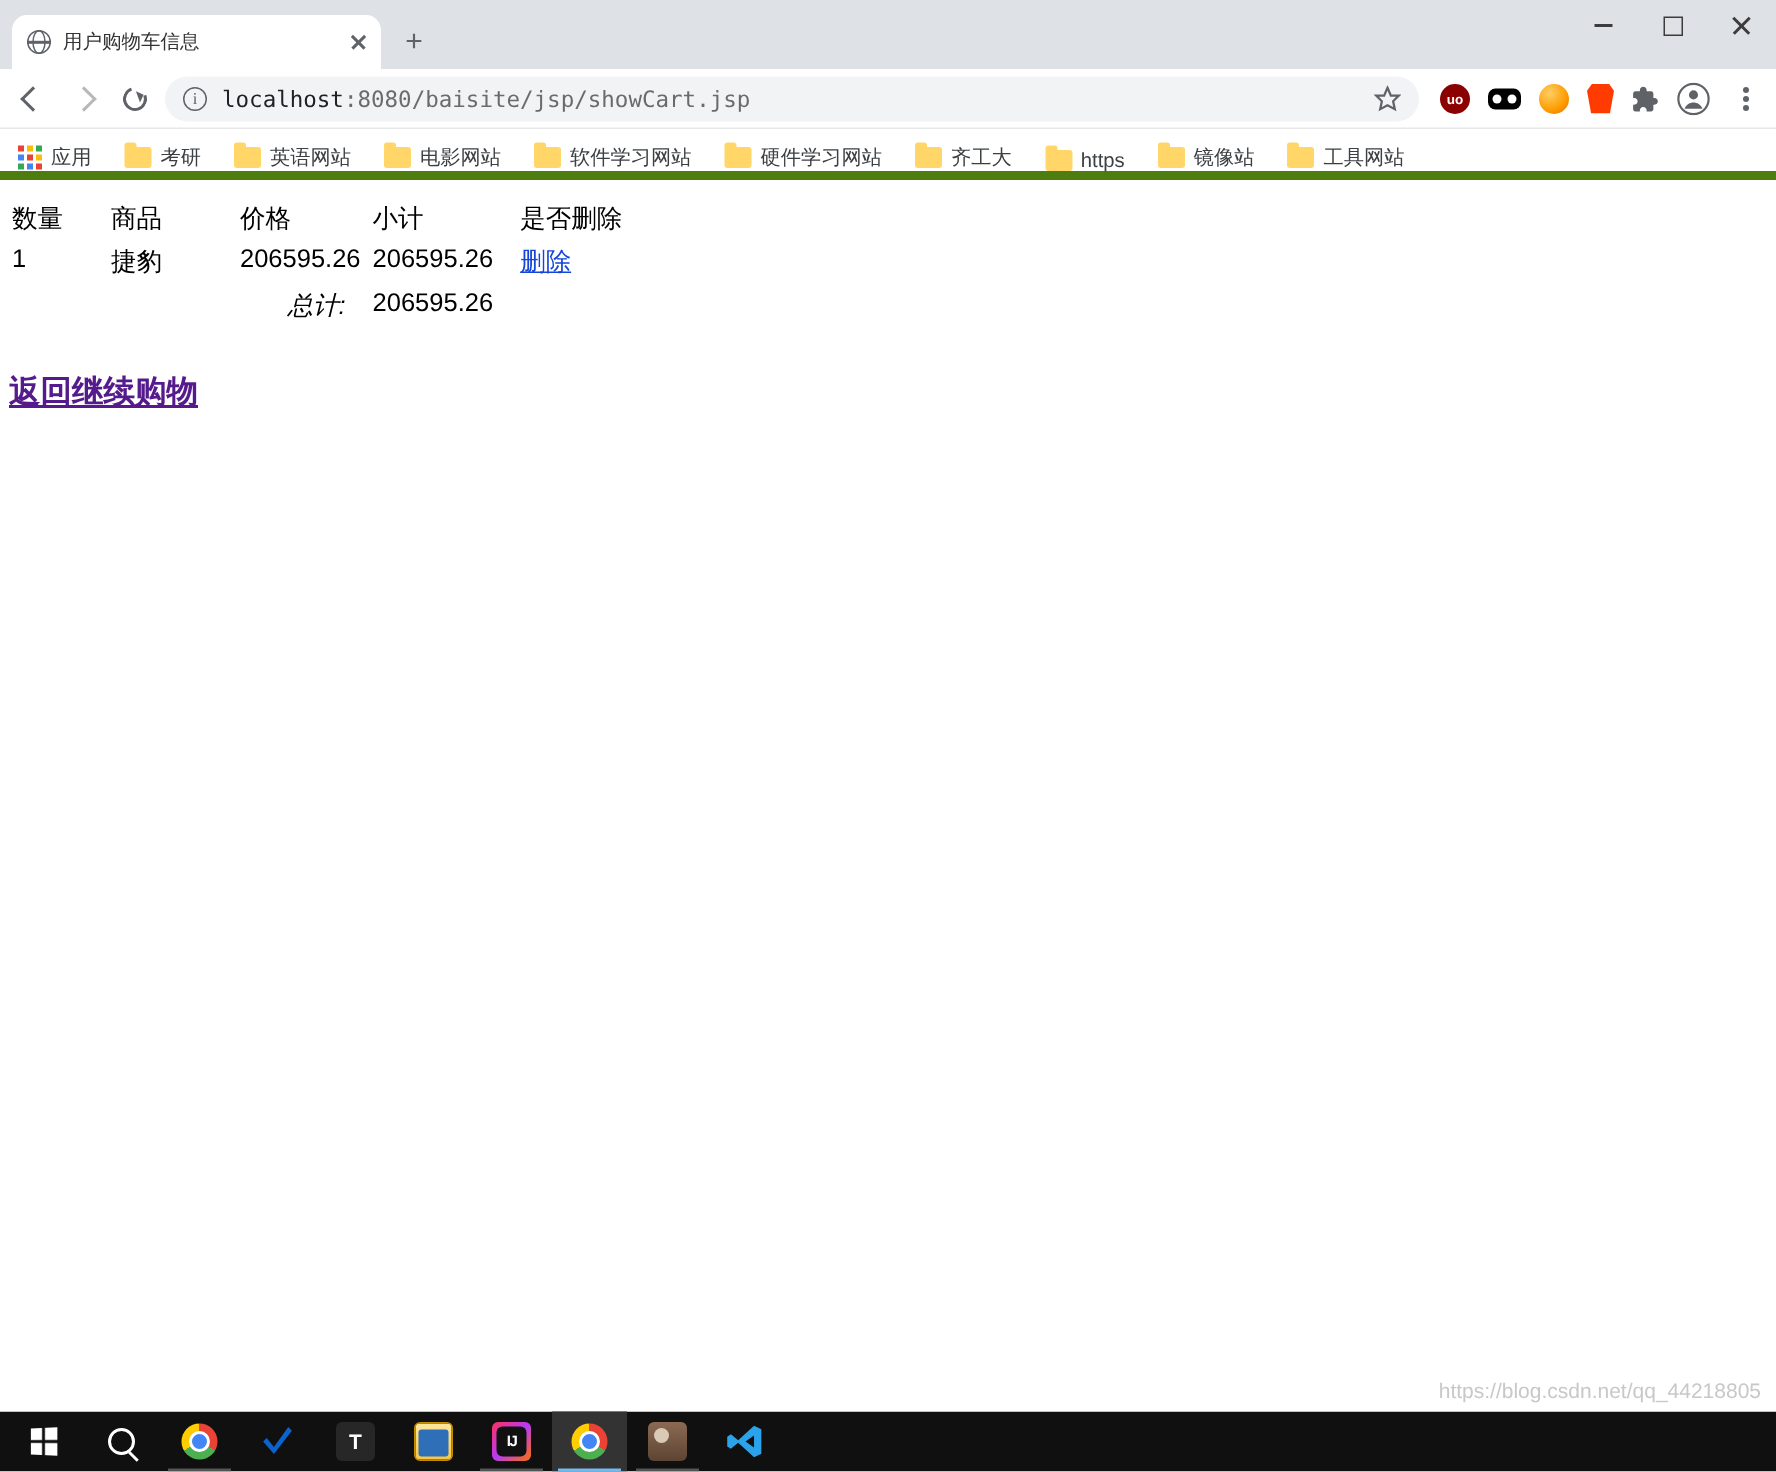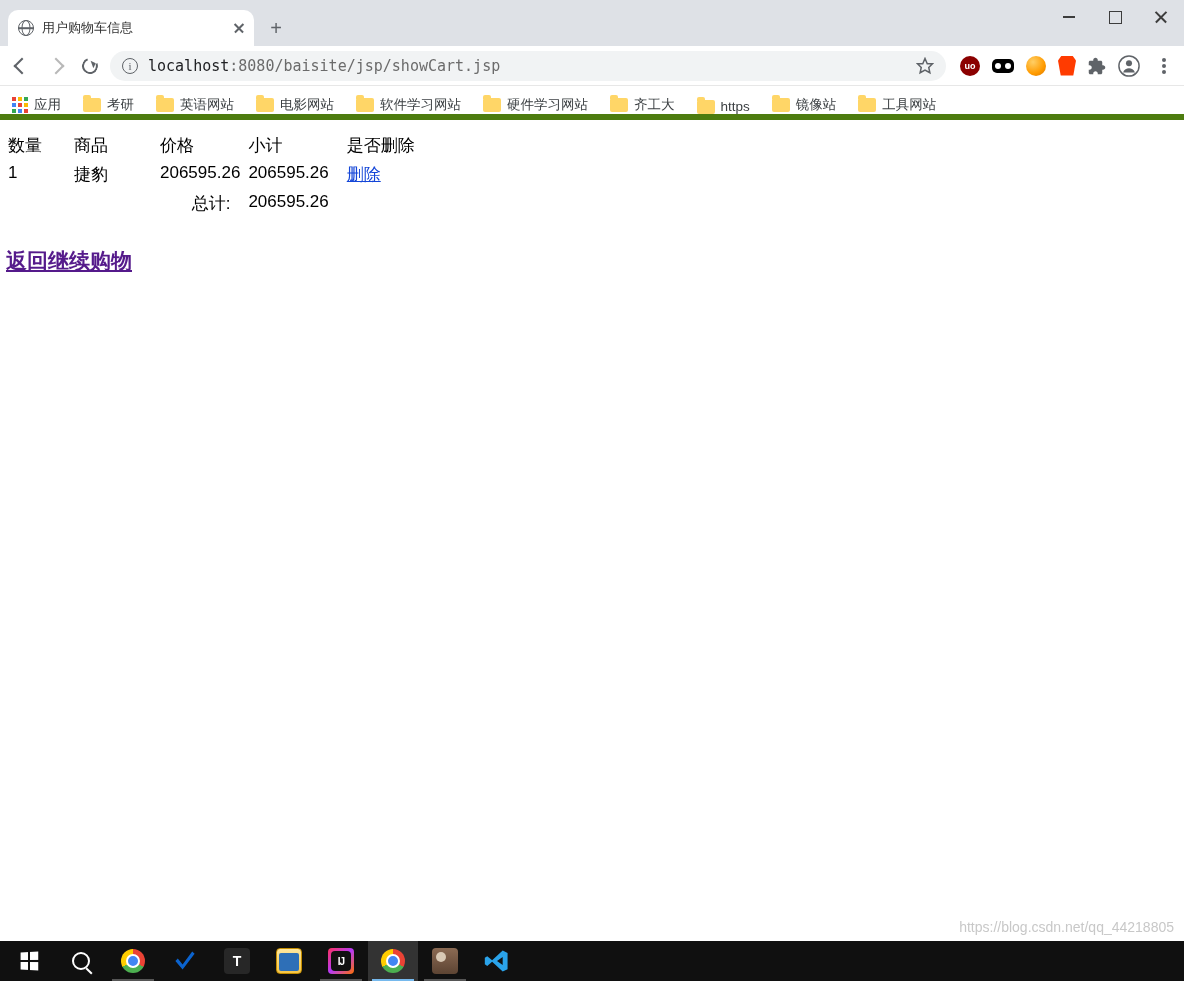--- a/index.html
+++ b/index.html
@@ -66,21 +66,21 @@
 
 
 .page { flex: 1; background: #fff; padding: 10px 6px; font-size: 17px; color: #000; position: relative; }
 .page h4.header { font-weight: 400; margin-bottom: 24px; }
 .cart-table td { padding: 2px 16px 2px 0; white-space: nowrap; vertical-align: top; }
 .cart-table td:first-child { padding-right: 30px; margin-top: 38px; }
 .cart-table td.col-product { padding-right: 50px; }
 .cart-table td.col-price { padding-right: 6px; }
 .cart-table a { color: #1446d8; }
 .total-row td { padding-top: 2px; }
-.total-cell { text-align: right; }
+.total-cell { text-align: right; font-style: italic; }
 a.continue { display: inline-block; margin-top: 28px; color: #551a8b; font-size: 21px; font-weight: 700; text-decoration: underline; }
 
 .watermark { position: absolute; right: 10px; bottom: 6px; color: #c8c8c8; font-size: 14px; font-family: Arial, sans-serif; pointer-events: none; }
 
 
 .taskbar { height: 40px; background: #101010; display: flex; align-items: center; padding: 0 4px; gap: 2px; }
 .task-btn { width: 50px; height: 40px; display: flex; align-items: center; justify-content: center; position: relative; }
 .task-btn.active { background: #333; }
 .task-btn.active::after { content: ""; position: absolute; left: 4px; right: 4px; bottom: 0; height: 2px; background: #76b9ed; }
 .task-btn.running::after { content: ""; position: absolute; left: 4px; right: 4px; bottom: 0; height: 2px; background: #555; }

